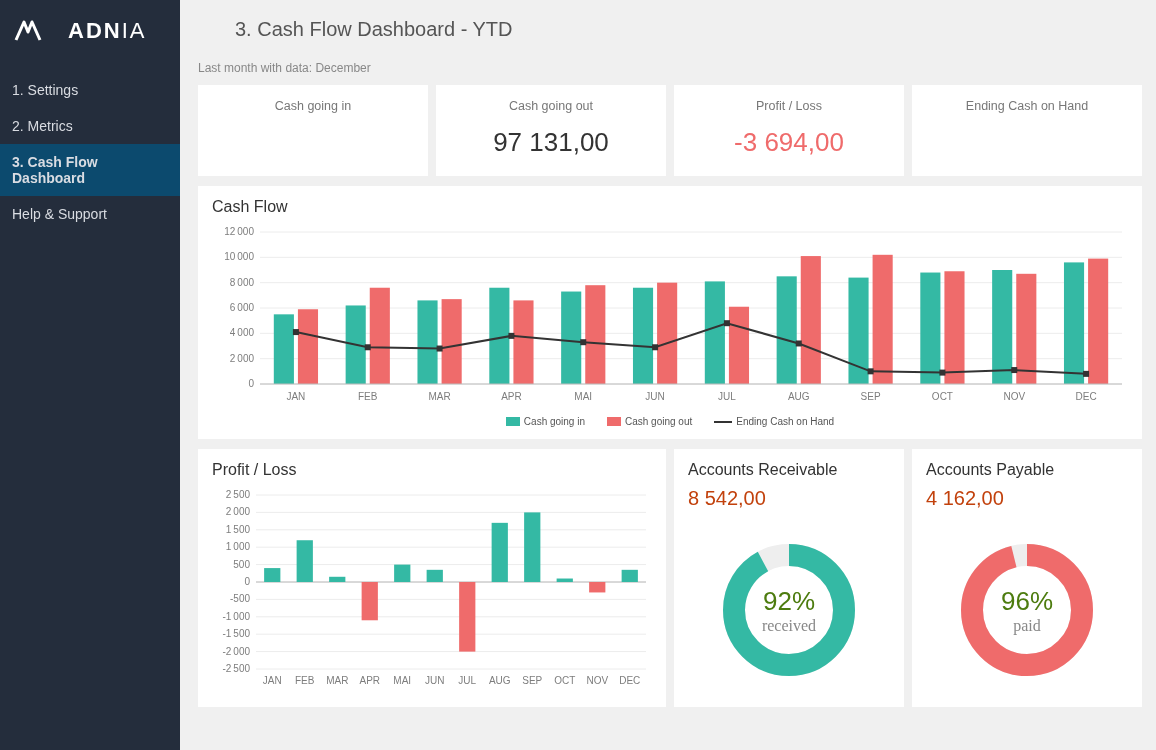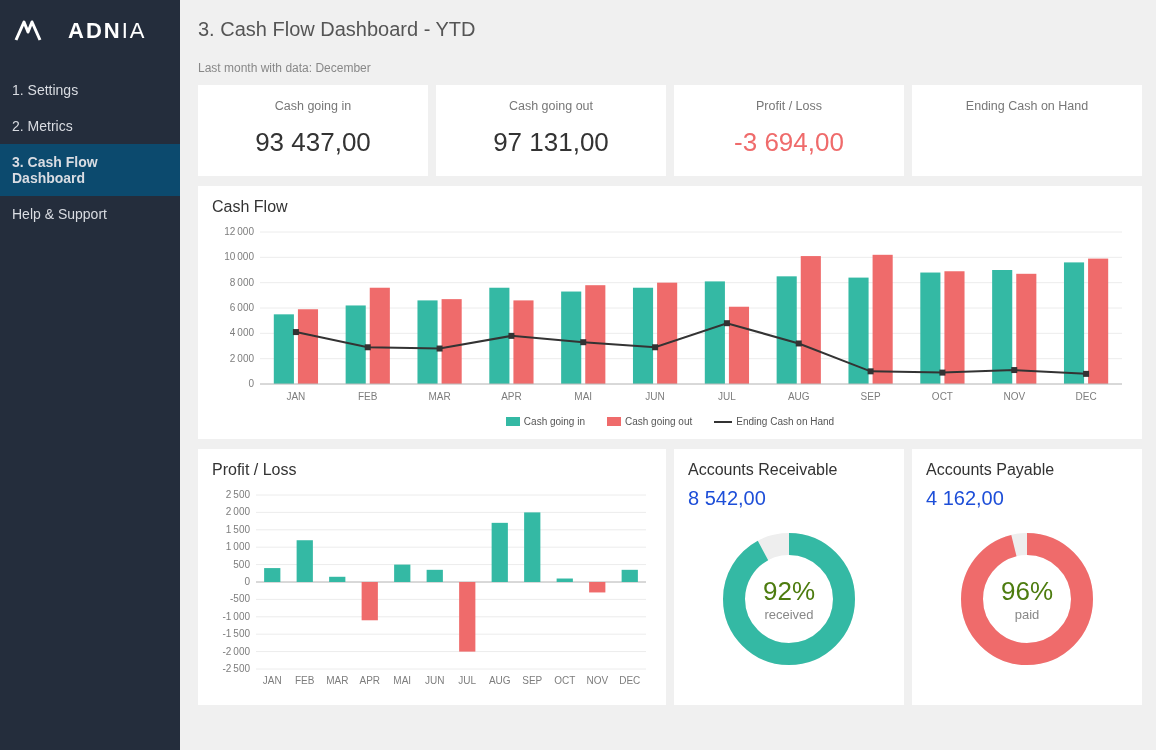--- a/index.html
+++ b/index.html
@@ -4,41 +4,41 @@
 <style>
   * { box-sizing: border-box; margin: 0; padding: 0; }
   body { font-family: "Segoe UI", Arial, sans-serif; background: #f0f0f0; width: 1156px; height: 750px; overflow: hidden; display: flex; }
   .sidebar { width: 180px; background: #242d3c; color: #d9dce2; display: flex; flex-direction: column; padding-top: 18px; }
   .logo { display: flex; align-items: center; gap: 24px; padding: 0 14px 28px 14px; }
   .logo-text { font-size: 22px; font-weight: 300; letter-spacing: 2px; color: #fff; }
   .logo-text b { font-weight: 700; }
   .nav-item { padding: 10px 12px; font-size: 14px; cursor: pointer; }
   .nav-item.active { background: #0c4a6e; font-weight: bold; }
   .main { flex: 1; padding: 18px 14px 14px 18px; display: flex; flex-direction: column; gap: 10px; overflow: hidden; }
-  .header h1 { font-size: 20px; font-weight: 400; color: #555; }
+  .header h1 { font-size: 20px; font-weight: 400; color: #555; margin-left: 37px; }
   .header p { font-size: 12px; color: #888; margin-top: 20px; }
   .kpi-row { display: flex; gap: 8px; }
   .kpi { flex: 1; background: #fff; padding: 14px 10px 18px 10px; text-align: center; }
   .kpi .label { font-size: 12.5px; color: #777; margin-bottom: 14px; }
   .kpi .value { font-size: 26px; color: #333; font-weight: 400; }
   .kpi .value.red { color: #ef6b6b; }
   .panel { background: #fff; padding: 12px 14px; }
   .panel h2 { font-size: 16px; font-weight: 400; color: #333; margin-bottom: 10px; }
   .lower-row { display: flex; gap: 8px; }
   .chart-area { position: relative; }
   .legend { display: flex; gap: 22px; justify-content: center; font-size: 10px; color: #555; margin-top: 6px; align-items: center; }
   .legend span { display: inline-flex; align-items: center; gap: 4px; }
   .sw { width: 14px; height: 9px; display: inline-block; }
   .sw.teal { background: #34b9a4; }
   .sw.red  { background: #ef6b6b; }
   .sw.line { background: #333; height: 2px; width: 18px; }
-  .donut-sub { font-size: 20px; color:#1d4ed8; margin-top:-2px; margin-bottom:4px; }
+  .donut-sub { font-size: 20px; color:#c2410c; margin-top:-2px; margin-bottom:15px; }
   .donut-label { position:absolute; text-align:center; }
   .donut-label .pct { font-size: 26px; color:#4d7c0f; }
-  .donut-label .txt { font-size: 13px; color:#888; }
+  .donut-label .txt { font-size: 16px; color:#888;font-family:Liberation Serif, serif; }
   .rel { position:relative; display:flex; justify-content:center; align-items:center; }
 </style>
 </head>
 <body>
 
 <div class="sidebar">
   <div class="logo">
     <svg width="30" height="22" viewBox="0 0 30 22">
       <path d="M2 20 L10 2 L14 12 L18 2 L26 20" stroke="#fff" stroke-width="3" fill="none" stroke-linejoin="round"></path>
     </svg>
@@ -54,21 +54,20 @@
 
 <div class="main">
   <div class="header">
     <h1>3. Cash Flow Dashboard - YTD</h1>
     <p>Last month with data:  December</p>
   </div>
 
   <div class="kpi-row" id="kpis">
       <div class="kpi">
         <div class="label">Cash going in</div>
-        <div class="value ">93 437,00</div>
       </div>
       <div class="kpi">
         <div class="label">Cash going out</div>
         <div class="value ">97 131,00</div>
       </div>
       <div class="kpi">
         <div class="label">Profit / Loss</div>
         <div class="value red">-3 694,00</div>
       </div>
       <div class="kpi">

